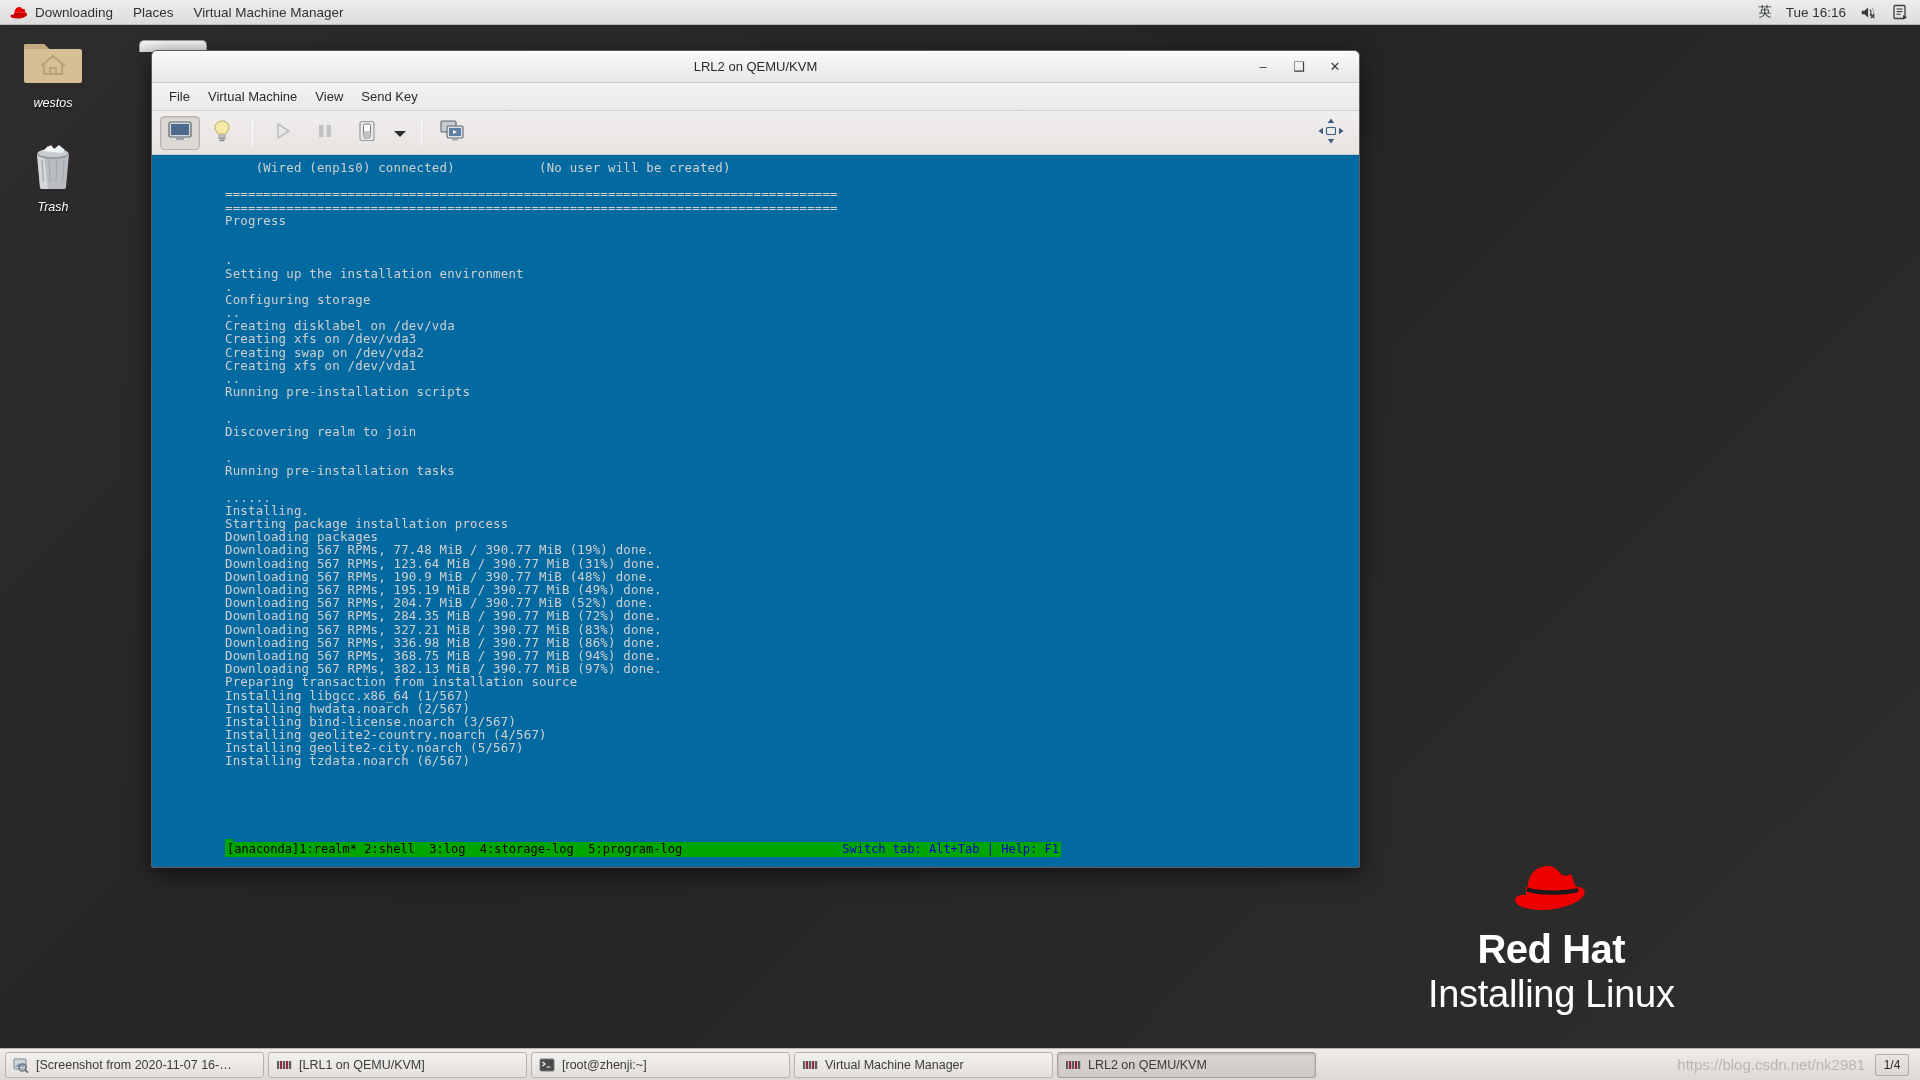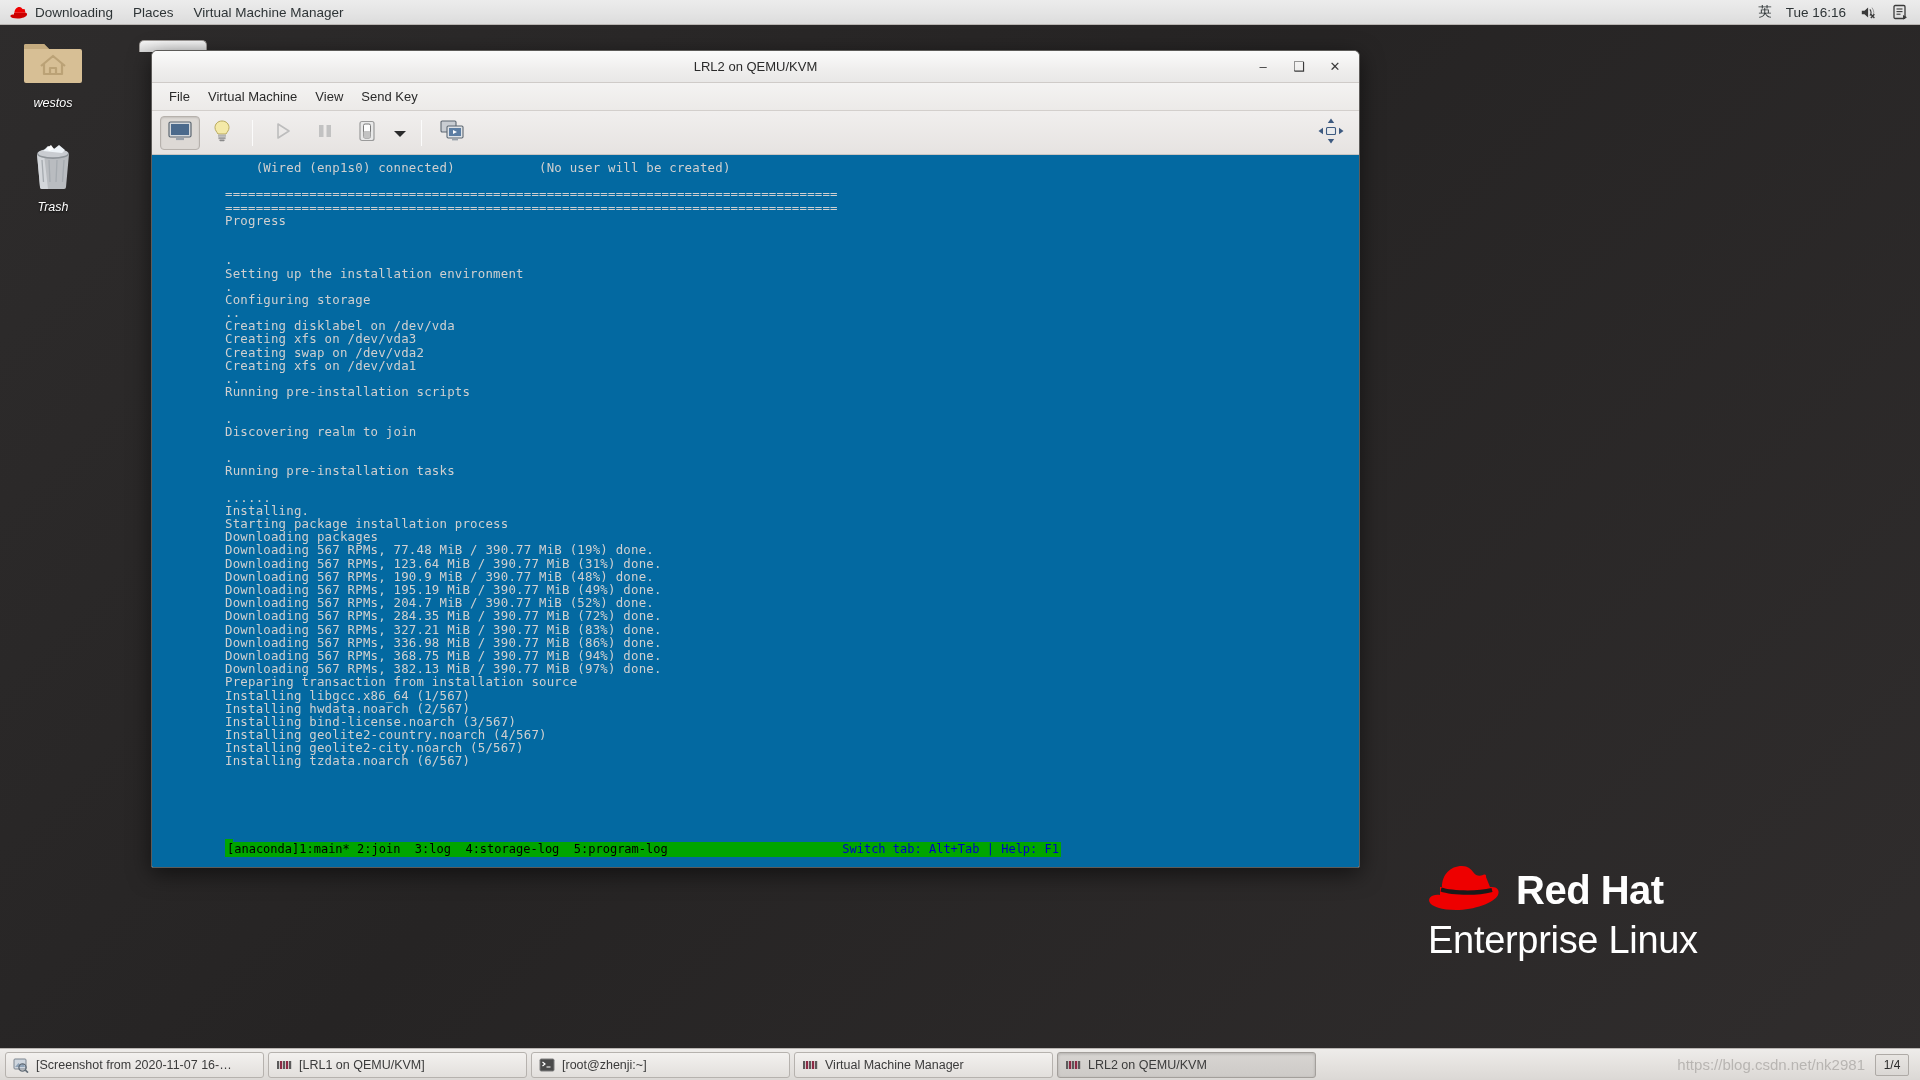--- a/index.html
+++ b/index.html
@@ -169,21 +169,21 @@
     position: absolute; left: 73px; bottom: 25px;
     width: 8px; height: 3px; background: #00a500;
   }
 
   
   #rhel-brand {
     position: absolute; left: 1428px; top: 865px;
     display: flex; flex-direction: column;
     z-index: 5;
   }
-  #rhel-brand .row1 { display: flex; align-items: center; gap: 14px; }
+  #rhel-brand .row1 { display: flex; align-items: center; gap: 14px; flex-direction: column; }
   #rhel-brand .rh-text {
     color: #ffffff; font-size: 40px; font-weight: bold;
     letter-spacing: -0.5px; line-height: 1;
   }
   #rhel-brand .el-text {
     color: #ffffff; font-size: 38px; font-weight: 300;
     letter-spacing: -0.3px; line-height: 1.25; margin-top: 2px;
   }
 
   
@@ -403,38 +403,38 @@
           <path d="M25.5 13 l-4.5 -3.2 v6.4 z" fill="#3d5a80"></path>
         </svg>
       </span>
     </div>
   </div>
 
   <div id="vm-screen">
     <div id="console-text"><span class="line cline">    (Wired (enp1s0) connected)           (No user will be created)</span><span class="line cline">&nbsp;</span><span class="line cline">================================================================================</span><span class="line cline">================================================================================</span><span class="line cline">Progress</span><span class="line cline">&nbsp;</span><span class="line cline">&nbsp;</span><span class="line cline">.</span><span class="line cline">Setting up the installation environment</span><span class="line cline">.</span><span class="line cline">Configuring storage</span><span class="line cline">..</span><span class="line cline">Creating disklabel on /dev/vda</span><span class="line cline">Creating xfs on /dev/vda3</span><span class="line cline">Creating swap on /dev/vda2</span><span class="line cline">Creating xfs on /dev/vda1</span><span class="line cline">..</span><span class="line cline">Running pre-installation scripts</span><span class="line cline">&nbsp;</span><span class="line cline">.</span><span class="line cline">Discovering realm to join</span><span class="line cline">&nbsp;</span><span class="line cline">.</span><span class="line cline">Running pre-installation tasks</span><span class="line cline">&nbsp;</span><span class="line cline">......</span><span class="line cline">Installing.</span><span class="line cline">Starting package installation process</span><span class="line cline">Downloading packages</span><span class="line cline">Downloading 567 RPMs, 77.48 MiB / 390.77 MiB (19%) done.</span><span class="line cline">Downloading 567 RPMs, 123.64 MiB / 390.77 MiB (31%) done.</span><span class="line cline">Downloading 567 RPMs, 190.9 MiB / 390.77 MiB (48%) done.</span><span class="line cline">Downloading 567 RPMs, 195.19 MiB / 390.77 MiB (49%) done.</span><span class="line cline">Downloading 567 RPMs, 204.7 MiB / 390.77 MiB (52%) done.</span><span class="line cline">Downloading 567 RPMs, 284.35 MiB / 390.77 MiB (72%) done.</span><span class="line cline">Downloading 567 RPMs, 327.21 MiB / 390.77 MiB (83%) done.</span><span class="line cline">Downloading 567 RPMs, 336.98 MiB / 390.77 MiB (86%) done.</span><span class="line cline">Downloading 567 RPMs, 368.75 MiB / 390.77 MiB (94%) done.</span><span class="line cline">Downloading 567 RPMs, 382.13 MiB / 390.77 MiB (97%) done.</span><span class="line cline">Preparing transaction from installation source</span><span class="line cline">Installing libgcc.x86_64 (1/567)</span><span class="line cline">Installing hwdata.noarch (2/567)</span><span class="line cline">Installing bind-license.noarch (3/567)</span><span class="line cline">Installing geolite2-country.noarch (4/567)</span><span class="line cline">Installing geolite2-city.noarch (5/567)</span><span class="line cline">Installing tzdata.noarch (6/567)</span></div>
     <div id="statusline-cursor" style="background: rgb(0, 165, 0);"></div>
     <div id="vm-statusline" style="background: rgb(0, 165, 0); color: rgb(0, 0, 0);">
-      <span id="statusline-left">[anaconda]1:main* 2:join  3:log  4:storage-log  5:program-log</span>
+      <span id="statusline-left">[anaconda]1:realm* 2:shell  3:log  4:storage-log  5:program-log</span>
       <span id="statusline-right" style="color: rgb(0, 0, 200);">Switch tab: Alt+Tab | Help: F1</span>
     </div>
   </div>
 </div>
 
 <div id="rhel-brand">
   <div class="row1">
     <span>
       <svg width="74" height="46" viewBox="0 0 74 46">
         <path d="M12 30 C3 29 0 33.5 1.5 37 C3.5 41.5 14 45 28 45 C46 45 66 38 70 30 C72 25.5 69 22 64 22 L12 22 Z" fill="#ee0000"></path>
         <path d="M14 22 C14 10 22 1 34 1 C40 1 43 4 45.5 7.5 C48 11 51.5 11.5 55 10 C57.5 9 58.5 10 58 12 L62 22 Z" fill="#ee0000"></path>
         <path d="M13.5 22.5 C22 25.5 48 27 63.5 23 L64.5 27 C48 31.5 22 30 12.5 26.5 Z" fill="#1a1a1a"></path>
       </svg>
     </span>
     <span class="rh-text">Red Hat</span>
   </div>
-  <div class="el-text">Enterprise Linux</div>
+  <div class="el-text">Installing Linux</div>
 </div>
 
 <div id="taskbar">
 
   <div class="task-btn">
     <span class="task-ico">
       <svg width="16" height="16" viewBox="0 0 16 16">
         <rect x="1" y="2" width="12" height="10" rx="1" fill="#cfd6de" stroke="#7c858f" stroke-width="1"></rect>
         <path d="M2 10 l3.5 -4 2.5 2.6 2 -2 2 3.4 z" fill="#8fa3b8"></path>
         <circle cx="9.5" cy="10.5" r="3.6" fill="none" stroke="#5f6a75" stroke-width="1.3"></circle>

